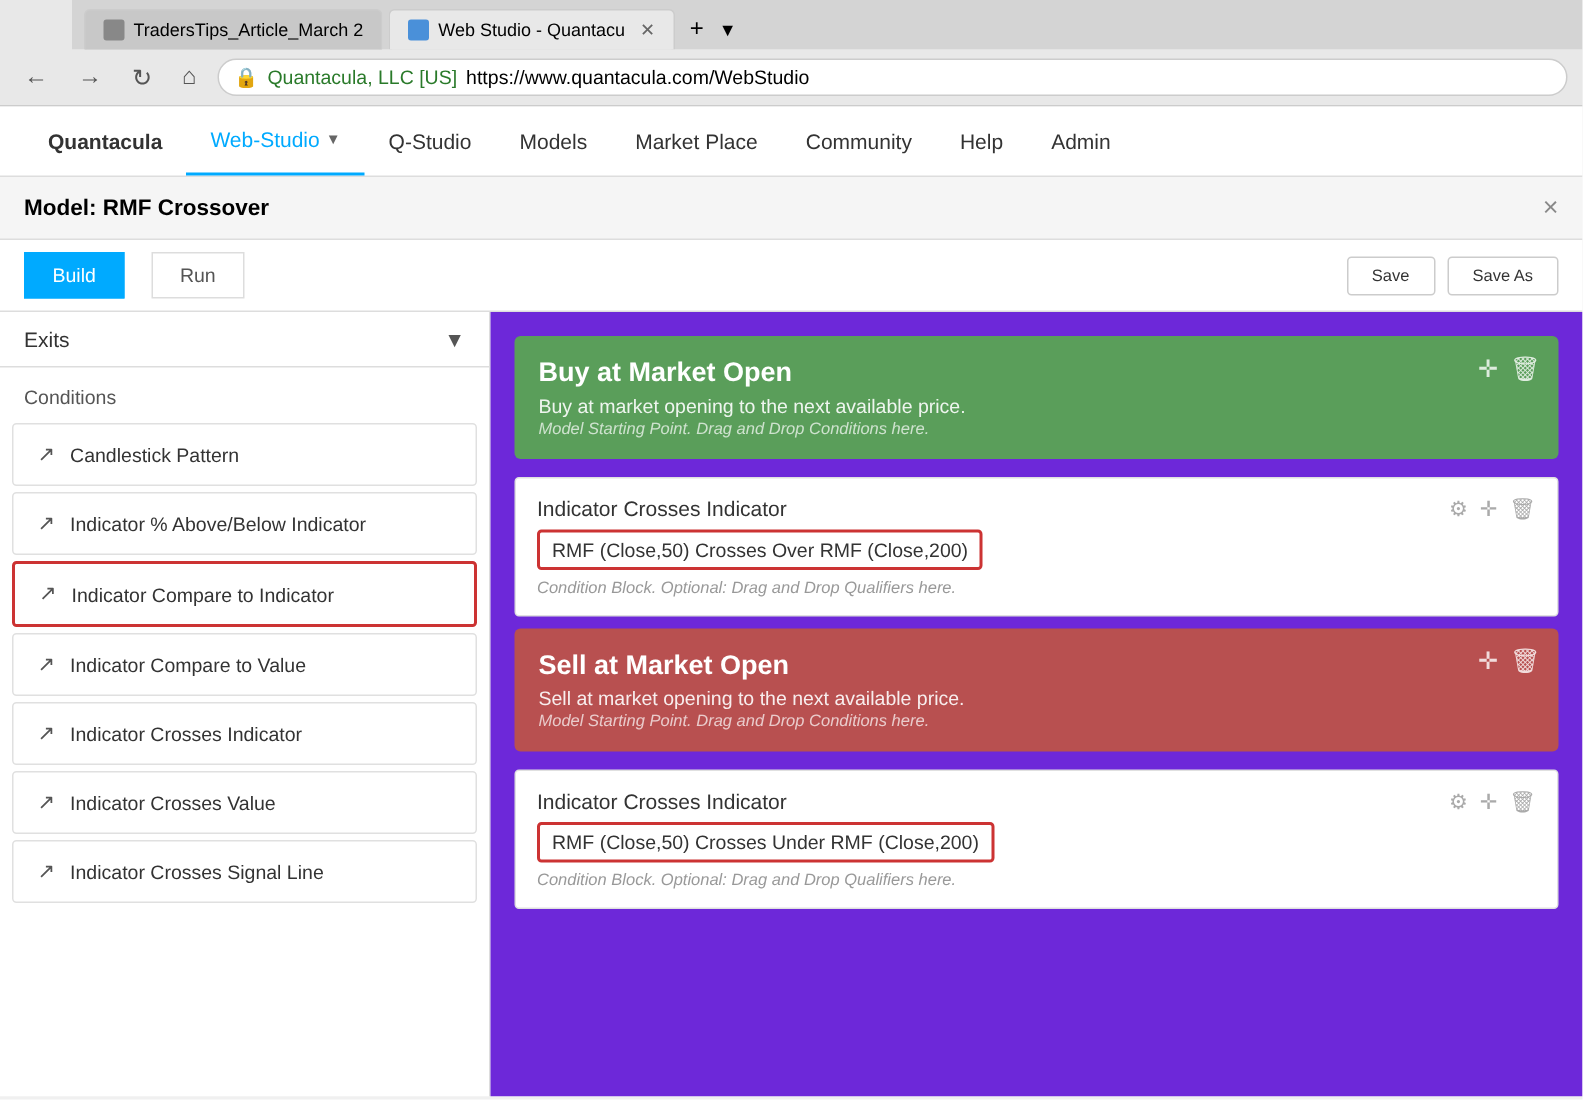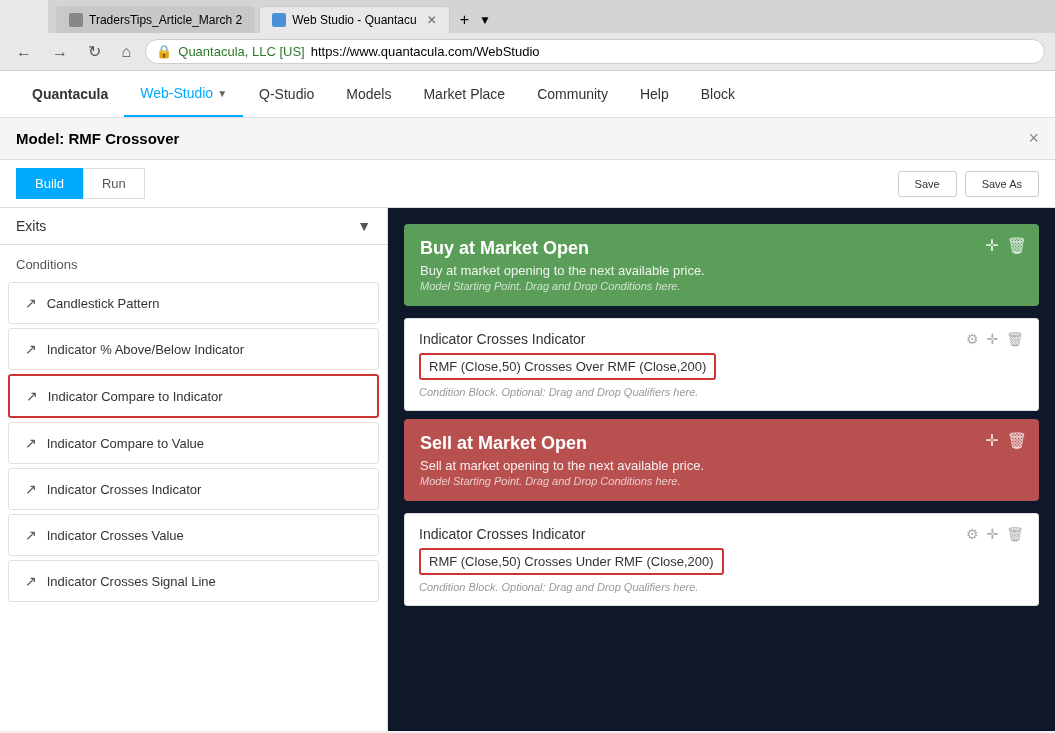--- a/index.html
+++ b/index.html
@@ -34,44 +34,44 @@
     .main-content { background: white; margin: 0; padding: 0; min-height: 560px; }
 
     
     .model-header { background: #f5f5f5; border-bottom: 1px solid #ddd; padding: 10px 16px; display: flex; align-items: center; justify-content: space-between; }
     .model-title { font-size: 15px; }
     .model-title span { font-weight: bold; }
     .close-btn { color: #888; cursor: pointer; font-size: 18px; }
 
     
     .toolbar { display: flex; align-items: center; padding: 8px 16px; border-bottom: 1px solid #ddd; justify-content: space-between; }
-    .toolbar-left { display: flex; gap: 0; }
+    .toolbar-left { display: flex; gap: 18px; }
     .toolbar-btn { padding: 7px 18px; border: 1px solid #ddd; background: white; cursor: pointer; font-size: 13px; color: #555; }
     .toolbar-btn.active { background: #00aaff; color: white; border-color: #00aaff; }
     .toolbar-right { display: flex; gap: 8px; }
     .action-btn { padding: 6px 16px; border: 1px solid #ccc; background: white; cursor: pointer; font-size: 11px; border-radius: 3px; color: #333; }
 
     
     .studio-layout { display: flex; height: calc(733px - 210px); }
 
     
-    .sidebar { width: 388px; border-right: 1px solid #ddd; overflow-y: auto; padding: 0; flex-shrink: 0; }
+    .sidebar { width: 327px; border-right: 1px solid #ddd; overflow-y: auto; padding: 0; flex-shrink: 0; }
 
     .sidebar-dropdown { display: flex; align-items: center; justify-content: space-between; padding: 10px 16px; border-bottom: 1px solid #ddd; cursor: pointer; }
     .sidebar-dropdown-label { font-size: 14px; color: #333; }
 
     .conditions-header { padding: 12px 16px 6px; font-size: 13px; color: #555; font-weight: 500; }
 
     .sidebar-item { display: flex; align-items: center; gap: 10px; padding: 11px 16px; border: 1px solid #e0e0e0; margin: 4px 8px; border-radius: 3px; cursor: pointer; background: white; }
     .sidebar-item.highlighted { border: 2px solid #cc3333; background: white; }
     .sidebar-item-icon { font-size: 16px; color: #555; }
     .sidebar-item-label { font-size: 13px; color: #333; }
 
     
-    .main-area { flex: 1; overflow-y: auto; padding: 16px; background: #0f172a; }
+    .main-area { flex: 1; overflow-y: auto; padding: 16px; background: #6d28d9; }
 
     
     .signal-block { border-radius: 4px; margin-bottom: 12px; padding: 14px 16px; position: relative; }
     .signal-block.buy { background: #5a9e5a; color: white; }
     .signal-block.sell { background: #b85050; color: white; }
     .signal-block-title { font-size: 18px; font-weight: bold; margin-bottom: 4px; }
     .signal-block-subtitle { font-size: 13px; opacity: 0.9; margin-bottom: 2px; }
     .signal-block-note { font-size: 11px; opacity: 0.7; font-style: italic; }
     .signal-block-actions { position: absolute; right: 12px; top: 12px; display: flex; gap: 8px; }
     .icon-btn { color: rgba(255,255,255,0.8); cursor: pointer; font-size: 16px; }
@@ -135,21 +135,21 @@
     <span class="nav-dropdown">
       <span>Web-Studio</span>
       <span class="nav-dropdown-arrow">▼</span>
     </span>
   </a>
   <a href="#">Q-Studio</a>
   <a href="#">Models</a>
   <a href="#">Market Place</a>
   <a href="#">Community</a>
   <a href="#">Help</a>
-  <a href="#">Block</a>
+  <a href="#">Admin</a>
 </div>
 
 <div class="main-content">
 
   <div class="model-header">
     <div class="model-title">
       <span>Model:</span>
       <span>RMF Crossover</span>
     </div>
     <span class="close-btn">×</span>

